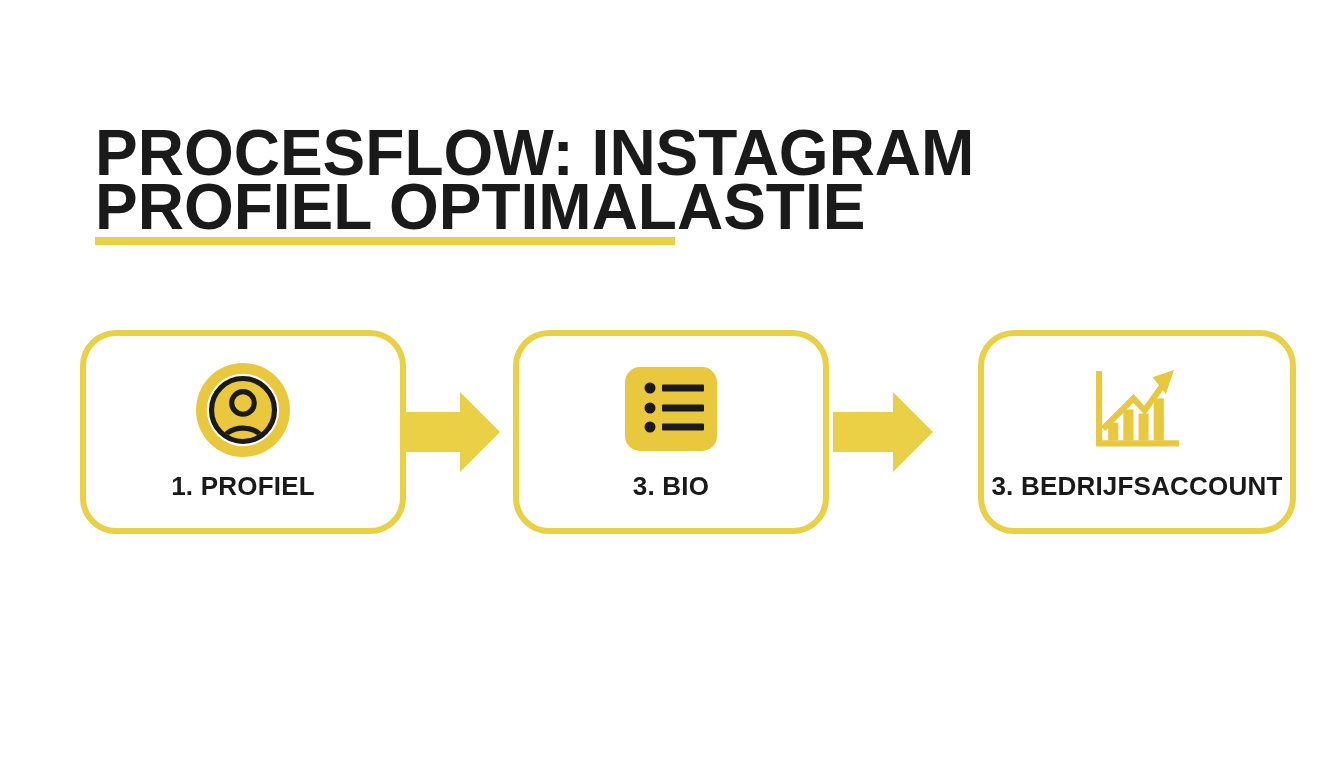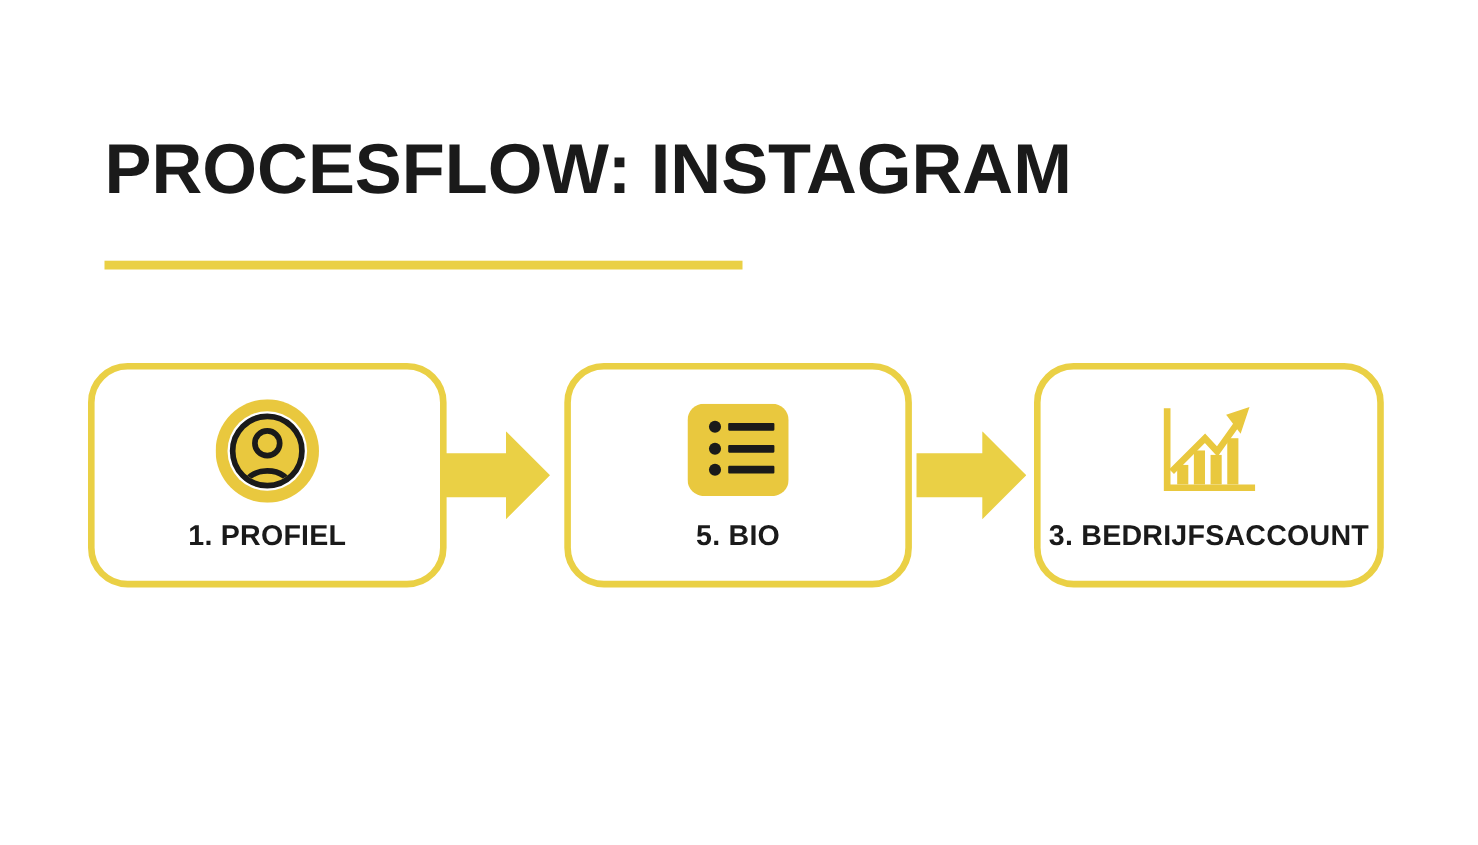--- a/index.html
+++ b/index.html
@@ -44,21 +44,21 @@
   .card {
     position: absolute;
     top: 330px;
     height: 204px;
     background: #fff;
     border: 6px solid var(--accent);
     border-radius: 36px;
   }
   .card-1 { left: 80px;  width: 326px; }
   .card-2 { left: 513px; width: 316px; }
-  .card-3 { left: 940px; width: 318px; }
+  .card-3 { left: 978px; width: 318px; }
 
   .card-icon {
     position: absolute;
     left: 50%;
     transform: translateX(-50%);
   }
   .icon-person { top: 27px; }
   .icon-list   { top: 31px; }
   .icon-chart  { top: 32px; }
 
@@ -95,20 +95,21 @@
   .stroke-icon  { stroke: var(--icon-yellow); fill: none; }
   .fill-icon-solid { fill: var(--icon-yellow); }
 </style>
 </head>
 <body>
 
 <div class="page">
 
   <h1 class="page-title">
     <span class="title-line">PROCESFLOW: INSTAGRAM</span>
+    <span class="title-line">PROFIEL OPTIMALASTIE</span>
   </h1>
   <div class="title-underline"></div>
 
   <div class="card card-1">
     <svg class="card-icon icon-person" width="94" height="94" viewBox="0 0 100 100">
       <defs>
         <clipPath id="personClip">
             <circle cx="50" cy="50" r="30.8"></circle>
           </clipPath>
       </defs>
@@ -131,21 +132,21 @@
   <div class="card card-2">
     <svg class="card-icon icon-list" width="92" height="84" viewBox="0 0 92 84">
       <rect x="0" y="0" width="92" height="84" rx="15" class="fill-icon"></rect>
       <circle cx="25" cy="21" r="5.5" class="fill-ink"></circle>
       <rect x="37" y="17.5" width="42" height="7" rx="1" class="fill-ink"></rect>
       <circle cx="25" cy="41" r="5.5" class="fill-ink"></circle>
       <rect x="37" y="37.5" width="42" height="7" rx="1" class="fill-ink"></rect>
       <circle cx="25" cy="60" r="5.5" class="fill-ink"></circle>
       <rect x="37" y="56.5" width="42" height="7" rx="1" class="fill-ink"></rect>
     </svg>
-    <div class="card-label">5. BIO</div>
+    <div class="card-label">3. BIO</div>
   </div>
 
   <svg class="flow-arrow arrow-2" viewBox="0 0 100 80">
     <polygon points="0,20 60,20 60,0 100,40 60,80 60,60 0,60"></polygon>
   </svg>
 
   <div class="card card-3">
     <svg class="card-icon icon-chart" width="86" height="81" viewBox="0 0 85 80">
       <path d="M5 3 L5 74.5 L84 74.5" class="stroke-icon" stroke-width="6"></path>
       <rect x="14" y="54" width="10" height="17.5" class="fill-icon-solid"></rect>

